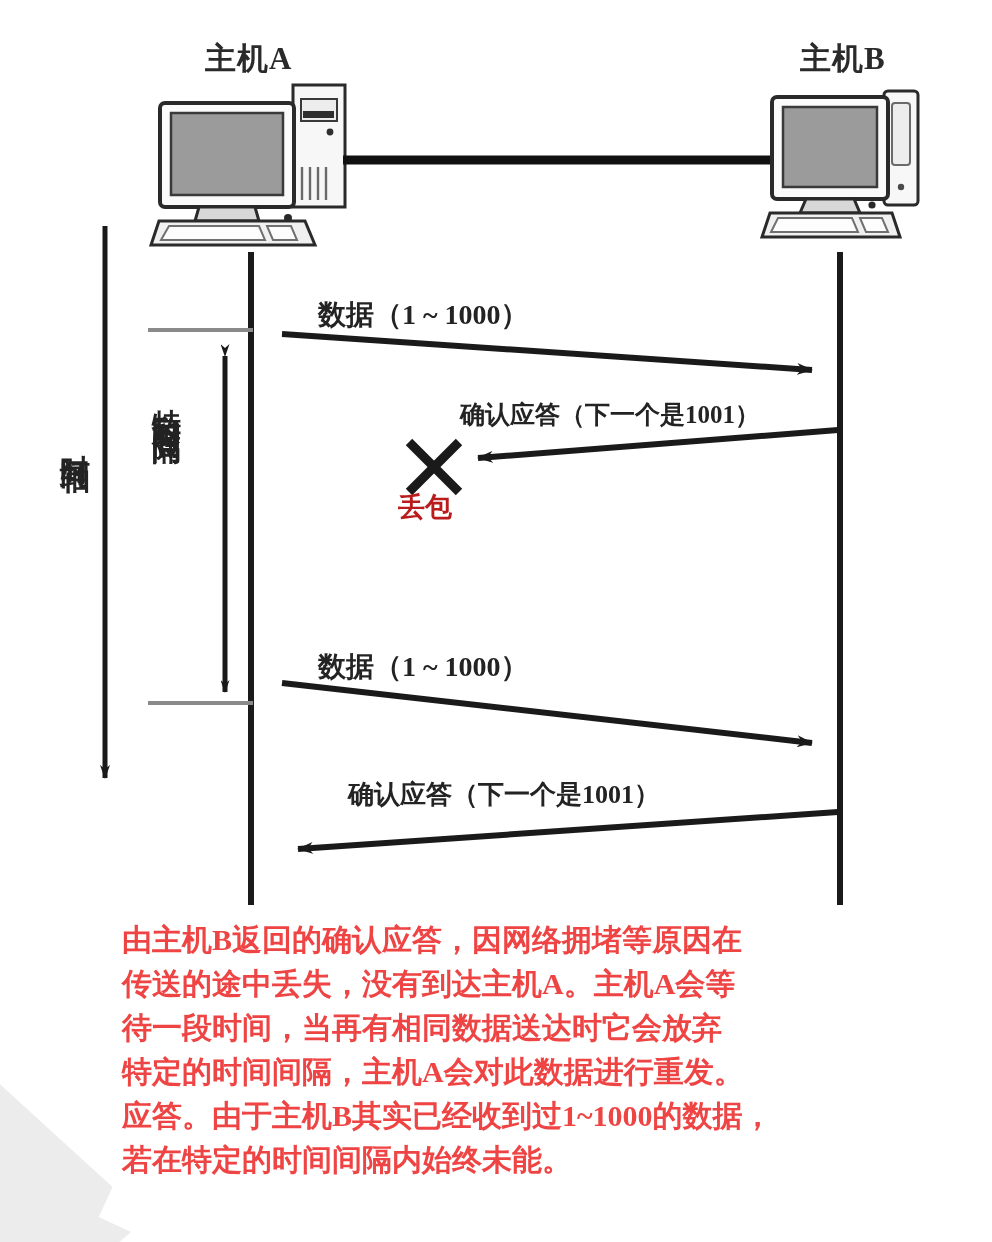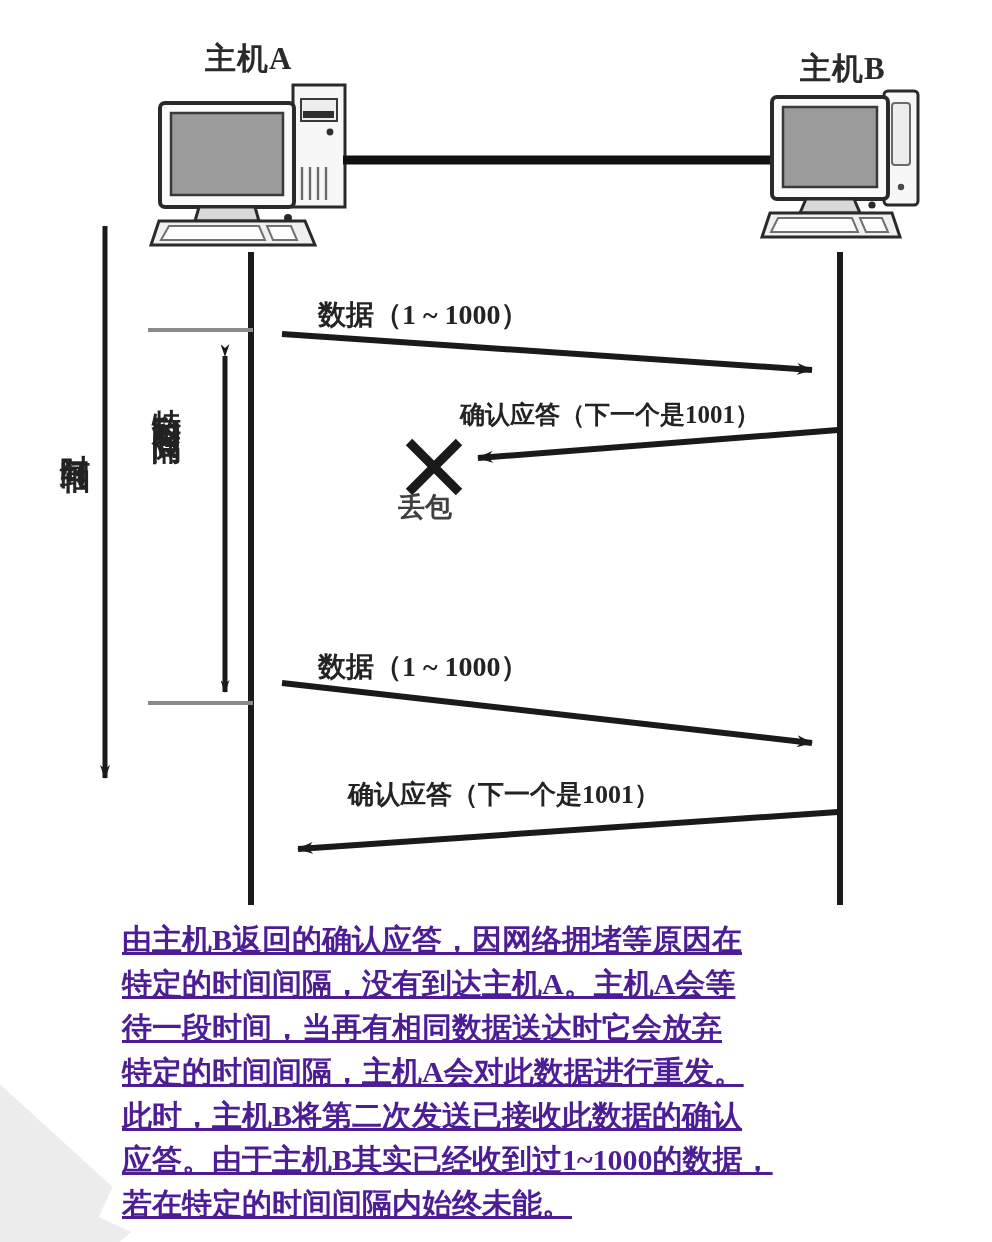--- a/index.html
+++ b/index.html
@@ -43,21 +43,21 @@
     position: absolute;
     font-family: "Liberation Serif", "DejaVu Serif", serif;
     font-weight: bold;
     font-size: 31px;
     letter-spacing: 1px;
     color: #2a2a2a;
     white-space: nowrap;
     text-align: right;
   }
   #host-a-label { left: 205px; top: 38px; }
-  #host-b-label { left: 800px; top: 48px; }
+  #host-b-label { left: 800px; top: 38px; }
 
   
   .msg-label {
     position: absolute;
     font-family: "Liberation Serif", "DejaVu Serif", serif;
     font-weight: bold;
     white-space: nowrap;
     color: #232323;
   }
   #msg-data-1  { left: 318px; top: 296px; font-size: 28px; }
@@ -70,21 +70,21 @@
     position: absolute;
     left: 404px; top: 437px;
     width: 60px; height: 60px;
   }
   #loss-label {
     position: absolute;
     left: 398px; top: 489px;
     font-family: "Liberation Serif", "DejaVu Serif", serif;
     font-weight: bold;
     font-size: 27px;
-    color: #404040;
+    color: #b91c1c;
     white-space: nowrap;
   }
 
   
   .vert-text {
     position: absolute;
     writing-mode: vertical-rl;
     text-orientation: upright;
     font-family: "Liberation Serif", "DejaVu Serif", serif;
     font-weight: bold;
@@ -105,23 +105,22 @@
   
   #body-text {
     position: absolute;
     left: 122px;
     top: 918px;
     width: 745px;
     font-family: "Liberation Serif", "DejaVu Serif", serif;
     font-weight: bold;
     font-size: 30px;
     line-height: 44px;
-    color: #4c1d95;
+    color: #ef4444;
     letter-spacing: 0px;
-    text-decoration: underline;
   }
   #body-text .line { display: block; white-space: nowrap; }
 </style>
 </head>
 <body>
 
 <div id="scan-watermark"></div>
 
 <div class="host-label" id="host-a-label">主机A</div>
 
@@ -217,19 +216,18 @@
 <div class="msg-label" id="msg-data-1">数据（1 ~ 1000）</div>
 
 <div class="msg-label" id="msg-ack-1">确认应答（下一个是1001）</div>
 
 <div class="msg-label" id="msg-data-2">数据（1 ~ 1000）</div>
 
 <div class="msg-label" id="msg-ack-2">确认应答（下一个是1001）</div>
 
 <div id="body-text">
   <span class="line">由主机B返回的确认应答，因网络拥堵等原因在</span>
-  <span class="line">特定的时间间隔，没有到达主机A。主机A会等</span>
+  <span class="line">传送的途中丢失，没有到达主机A。主机A会等</span>
   <span class="line">待一段时间，当再有相同数据送达时它会放弃</span>
   <span class="line">特定的时间间隔，主机A会对此数据进行重发。</span>
-  <span class="line">此时，主机B将第二次发送已接收此数据的确认</span>
   <span class="line">应答。由于主机B其实已经收到过1~1000的数据，</span>
   <span class="line">若在特定的时间间隔内始终未能。</span>
 </div>
 
 </body></html>

